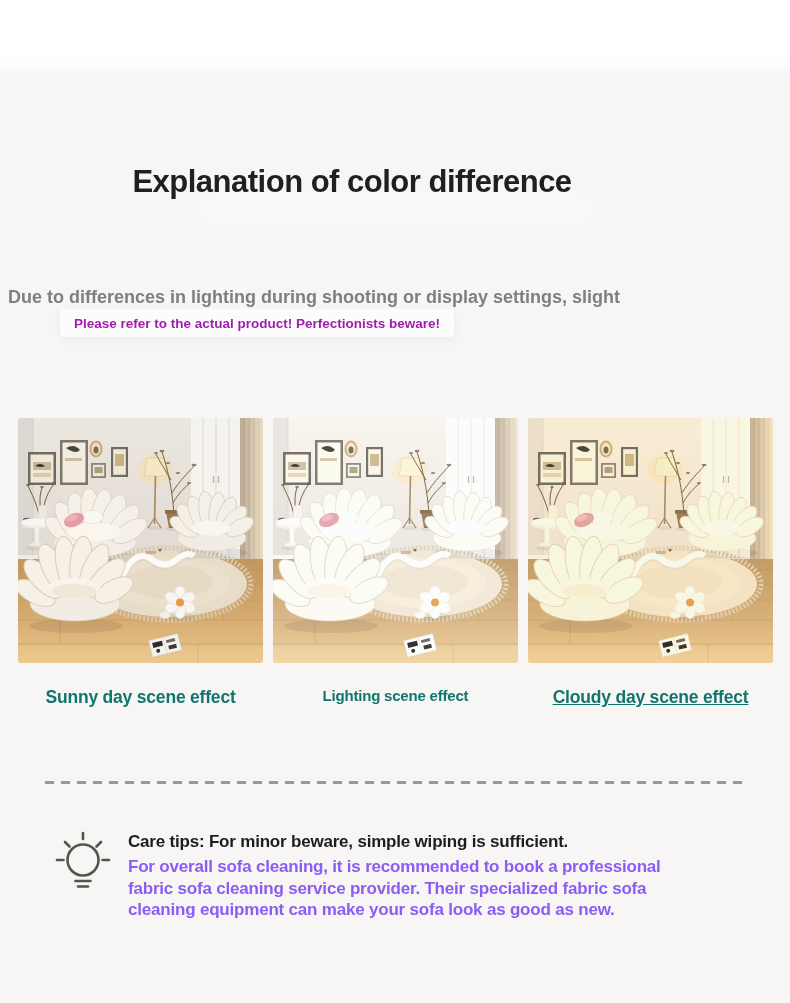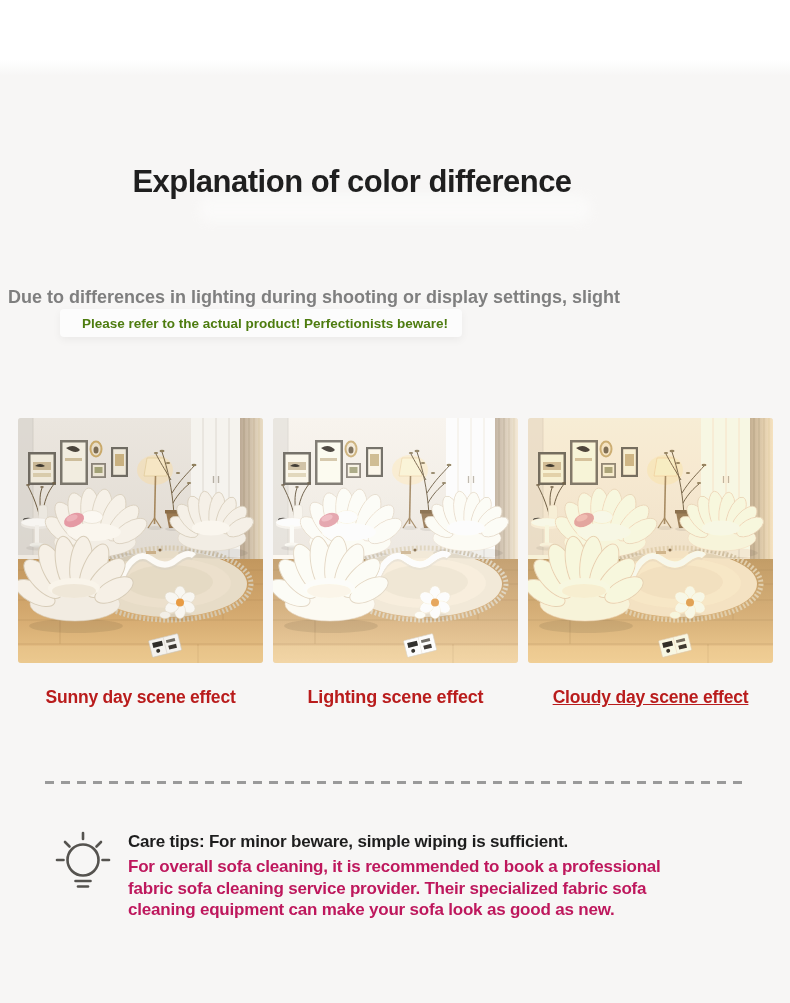--- a/index.html
+++ b/index.html
@@ -39,58 +39,58 @@
     font-size: 18px; font-weight: 700; color: #7f7f7f;
   }
   .sub2-band {
     position: absolute; left: 60px; top: 309px; height: 28px;
     display: flex; align-items: center;
     padding: 0 14px;
     background: #fcfcfc; border-radius: 4px;
     box-shadow: 0 3px 8px rgba(0,0,0,0.05);
   }
   .sub2-band .sub2-text {
-    font-size: 13.5px; font-weight: 700; color: #4d7c0f; white-space: nowrap; margin-left: 8px;
+    font-size: 13.5px; font-weight: 700; color: #a21caf; white-space: nowrap;
   }
 
   .gallery { position: absolute; left: 0; top: 0; }
   .scene {
     position: absolute; top: 418px; width: 245px; height: 245px;
     border-radius: 3px; overflow: hidden; background: #e9e4dd;
   }
   .scene svg { display: block; width: 245px; height: 245px; }
   .scene.pos-1 { left: 18px; }
   .scene.pos-2 { left: 273px; }
   .scene.pos-3 { left: 528px; }
   .scene.fig-sunny    svg { filter: saturate(1.0) brightness(1.0); }
   .scene.fig-lighting svg { filter: brightness(1.07) saturate(0.78) contrast(0.98); }
   .scene.fig-cloudy   svg { filter: sepia(0.30) saturate(1.05) brightness(0.97); }
 
   .caption {
     position: absolute; top: 687px; height: 22px;
-    text-align: center; color: #b91c1c; font-weight: 800; letter-spacing: -0.2px;
+    text-align: center; color: #0f766e; font-weight: 800; letter-spacing: -0.2px;
   }
   .caption.c1 { left: 18px;  width: 245px; font-size: 17.5px; }
-  .caption.c2 { left: 273px; width: 245px; font-size: 18px; }
+  .caption.c2 { left: 273px; width: 245px; font-size: 15px; }
   .caption.c3 { left: 528px; width: 245px; font-size: 17.5px; text-decoration: underline; }
 
   .divider {
     position: absolute; left: 45px; top: 781px; width: 700px; height: 3px;
     background: repeating-linear-gradient(90deg, #9a9a9a 0 9px, transparent 9px 16px);
   }
 
   .care { position: absolute; left: 0; top: 0; }
   .care-icon { position: absolute; left: 54px; top: 829px; width: 58px; height: 64px; }
   .care-title {
     position: absolute; left: 128px; top: 832px; width: 560px;
     font-size: 17px; font-weight: 800; color: #1d1d1d; letter-spacing: -0.2px;
   }
   .care-body {
     position: absolute; left: 128px; top: 856px; width: 556px;
-    font-size: 17px; font-weight: 800; color: #be185d; letter-spacing: -0.2px;
+    font-size: 17px; font-weight: 800; color: #8b5cf6; letter-spacing: -0.2px;
     line-height: 21.7px;
   }
 
   .svg-defs { position: absolute; width: 0; height: 0; overflow: hidden; }
 </style>
 </head>
 <body>
 
 <svg class="svg-defs" aria-hidden="true">
   <defs>

